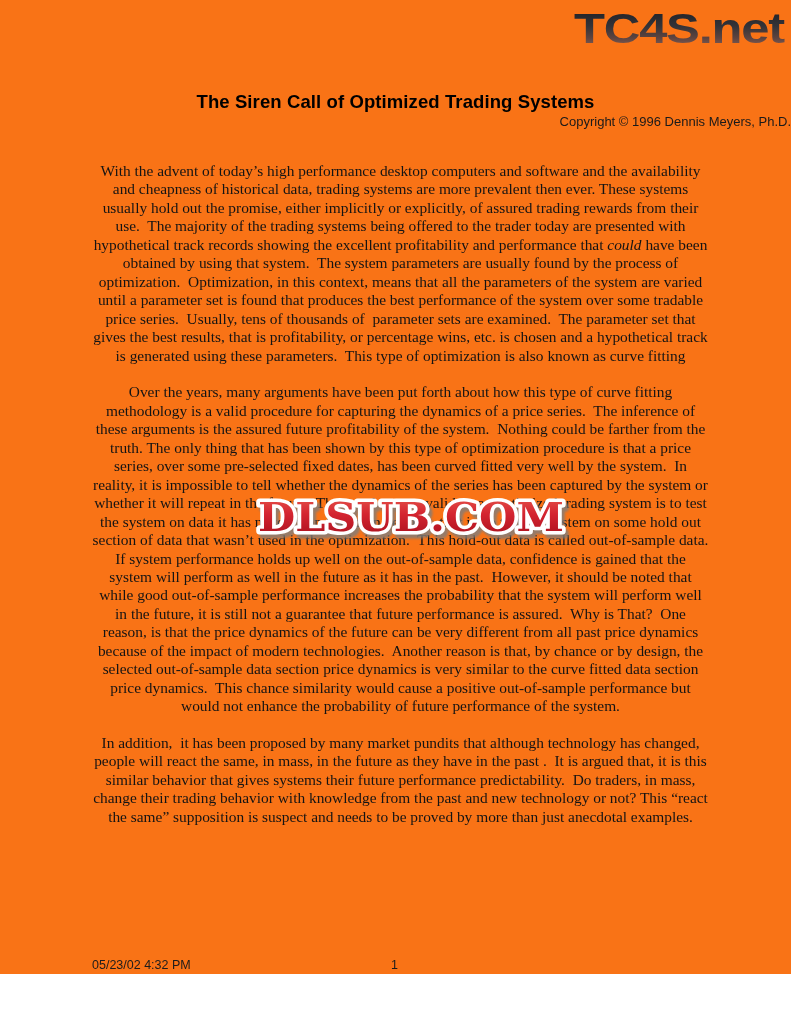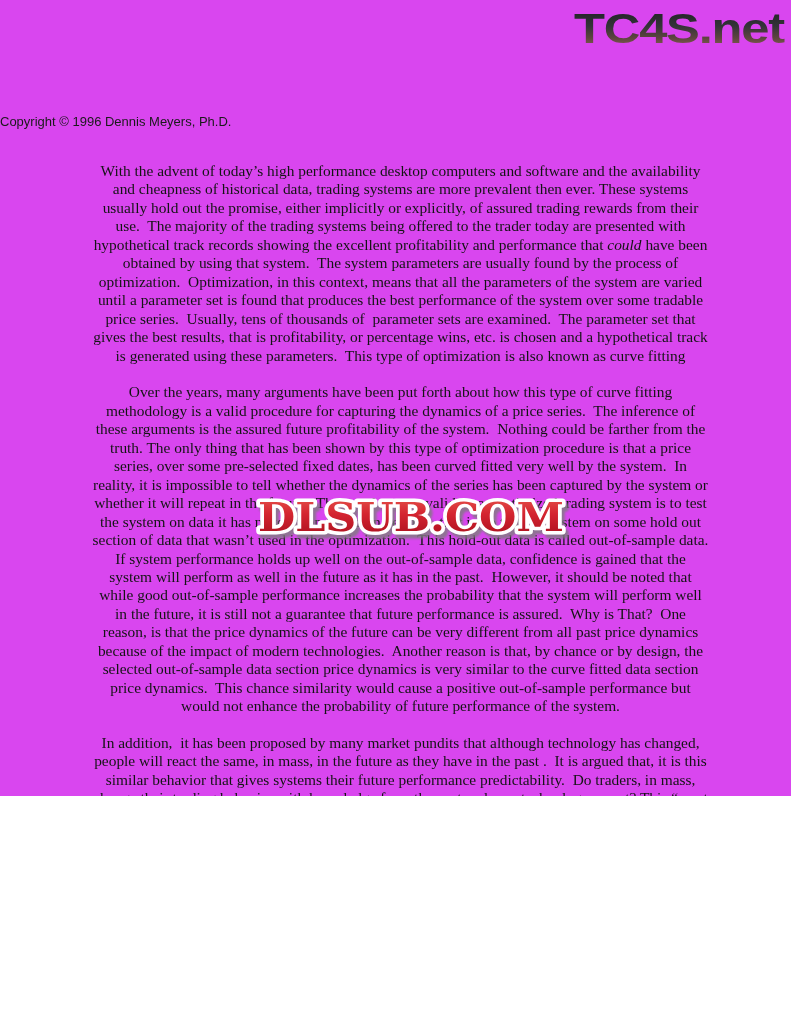--- a/index.html
+++ b/index.html
@@ -4,22 +4,22 @@
 <title>The Siren Call of Optimized Trading Systems</title>
 <style>
   html, body {
     margin: 0;
     padding: 0;
     background: #ffffff;
   }
   .page {
     position: relative;
     width: 791px;
-    height: 796px;
-    background: #d946ef;
+    height: 974px;
+    background: #f97316;
     overflow: hidden;
     font-family: "Liberation Serif", serif;
   }
 
   
   .logo-top {
     position: absolute;
     top: 2px;
     right: 3px;
     width: 218px;
@@ -37,21 +37,21 @@
     font-weight: bold;
     font-size: 18.5px;
     color: #000000;
     letter-spacing: 0.1px;
   }
   .subtitle {
     position: absolute;
     top: 114px;
     left: 0;
     width: 100%;
-    text-align: left;
+    text-align: right;
     font-family: "Liberation Sans", sans-serif;
     font-size: 13px;
     color: #1a1a1a;
   }
 
   
   .body-text {
     position: absolute;
     top: 162px;
     left: 92px;
@@ -120,20 +120,21 @@
       <linearGradient id="tcgrad" x1="0" y1="0" x2="0" y2="1">
         <stop offset="0" stop-color="#1d1d21"></stop>
         <stop offset="0.45" stop-color="#333338"></stop>
         <stop offset="0.7" stop-color="#5e443f"></stop>
         <stop offset="1" stop-color="#9a6a5e"></stop>
       </linearGradient>
     </defs>
     <text x="109" y="41" text-anchor="middle" font-family="Liberation Sans, sans-serif" font-weight="bold" font-size="42" letter-spacing="-1" textLength="210" lengthAdjust="spacingAndGlyphs" fill="url(#tcgrad)">TC4S.net</text>
   </svg>
 
+  <div class="title">The Siren Call of Optimized Trading Systems</div>
   <div class="subtitle">Copyright © 1996 Dennis Meyers, Ph.D.</div>
 
   <div class="body-text">
     <p><span>With the advent of today’s high performance desktop computers and software and the availability and cheapness of historical data, trading systems are more prevalent then ever. These systems usually hold out the promise, either implicitly or explicitly, of assured trading rewards from their use.  The majority of the trading systems being offered to the trader today are presented with hypothetical track records showing the excellent profitability and performance that </span><span class="em">could</span><span> have been obtained by using that system.  The system parameters are usually found by the process of optimization.  Optimization, in this context, means that all the parameters of the system are varied until a parameter set is found that produces the best performance of the system over some tradable price series.  Usually, tens of thousands of  parameter sets are examined.  The parameter set that gives the best results, that is profitability, or percentage wins, etc. is chosen and a hypothetical track is generated using these parameters.  This type of optimization is also known as curve fitting</span></p>
     <p>Over the years, many arguments have been put forth about how this type of curve fitting methodology is a valid procedure for capturing the dynamics of a price series.  The inference of these arguments is the assured future profitability of the system.  Nothing could be farther from the truth. The only thing that has been shown by this type of optimization procedure is that a price series, over some pre-selected fixed dates, has been curved fitted very well by the system.  In reality, it is impossible to tell whether the dynamics of the series has been captured by the system or whether it will repeat in the future.  The usual way to validate an optimized trading system is to test the system on data it has never been tested on before... that is, to test the system on some hold out section of data that wasn’t used in the optimization.  This hold-out data is called out-of-sample data.  If system performance holds up well on the out-of-sample data, confidence is gained that the system will perform as well in the future as it has in the past.  However, it should be noted that while good out-of-sample performance increases the probability that the system will perform well in the future, it is still not a guarantee that future performance is assured.  Why is That?  One reason, is that the price dynamics of the future can be very different from all past price dynamics because of the impact of modern technologies.  Another reason is that, by chance or by design, the selected out-of-sample data section price dynamics is very similar to the curve fitted data section price dynamics.  This chance similarity would cause a positive out-of-sample performance but would not enhance the probability of future performance of the system.</p>
     <p>In addition,  it has been proposed by many market pundits that although technology has changed, people will react the same, in mass, in the future as they have in the past .  It is argued that, it is this similar behavior that gives systems their future performance predictability.  Do traders, in mass, change their trading behavior with knowledge from the past and new technology or not? This “react the same” supposition is suspect and needs to be proved by more than just anecdotal examples.</p>
   </div>
 
   <svg class="watermark" viewBox="0 0 330 58" xmlns="http://www.w3.org/2000/svg" aria-hidden="true">
     <defs>

